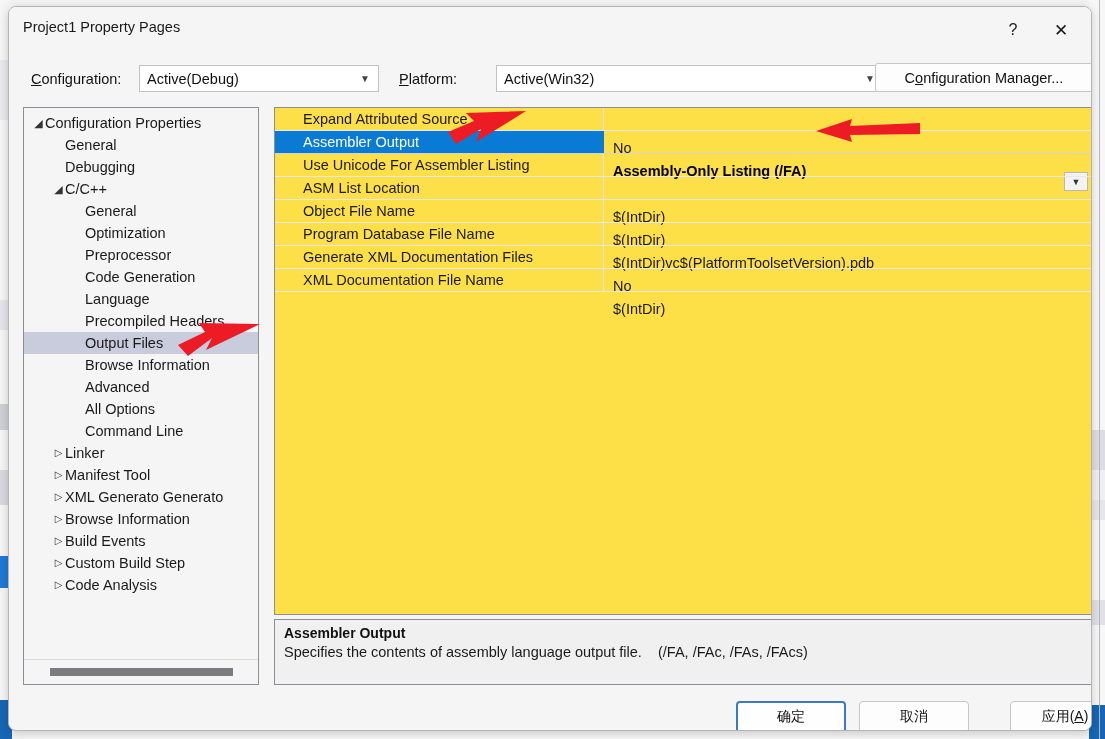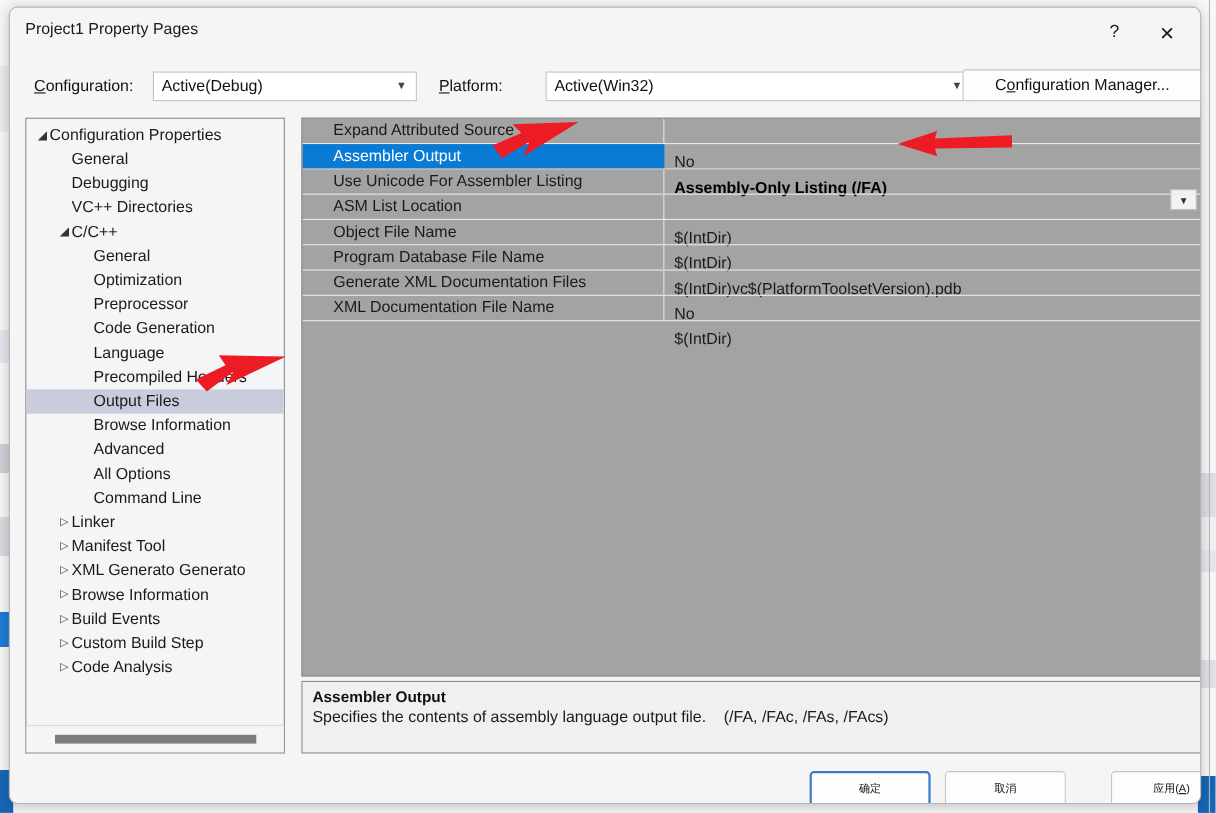--- a/index.html
+++ b/index.html
@@ -213,21 +213,21 @@
     width: 183px; height: 8px;
     background: #7c7c80;
   }
 
   
   #grid-panel {
     position: absolute;
     left: 265px; top: 100px;
     width: 818px;
     height: 508px;
-    background: #a3a3a3;
+    background: #fde047;
     border: 1px solid #8d8d93;
     box-sizing: border-box;
     overflow: hidden;
   }
   .grow {
     position: relative;
     height: 22px;
     display: flex;
     align-items: stretch;
     border-bottom: 1px solid #e9e9ec;
@@ -308,21 +308,21 @@
     position: absolute;
     top: 694px;
     width: 110px; height: 32px;
     background: #fdfdfd;
     border: 1px solid #c6c6ca;
     border-radius: 4px;
     box-sizing: border-box;
     display: flex;
     align-items: center;
     justify-content: center;
-    font-size: 10px;
+    font-size: 14px;
     color: #111;
     cursor: default;
   }
   #ok-btn     { left: 727px; border: 2px solid #3b79c4; background: #fefefe; }
   #cancel-btn { left: 850px; }
   #apply-btn  { left: 973px; margin-left: 28px; }
 
   
   .arrow { position: absolute; pointer-events: none; }
   #arrow-tree { left: 168px; top: 318px; }
@@ -376,25 +376,20 @@
           <span class="tw"></span>
           <span class="tlabel">General</span>
         </div>
         <div class="tnode">
           <span style="width: 28px; flex: 0 0 auto;"></span>
           <span class="tw"></span>
           <span class="tlabel">Debugging</span>
         </div>
         <div class="tnode">
           <span style="width: 28px; flex: 0 0 auto;"></span>
-          <span class="tw"></span>
-          <span class="tlabel">VC++ Directories</span>
-        </div>
-        <div class="tnode">
-          <span style="width: 28px; flex: 0 0 auto;"></span>
           <span class="tw" style="font-size: 11px;">◢</span>
           <span class="tlabel">C/C++</span>
         </div>
         <div class="tnode">
           <span style="width: 48px; flex: 0 0 auto;"></span>
           <span class="tw"></span>
           <span class="tlabel">General</span>
         </div>
         <div class="tnode">
           <span style="width: 48px; flex: 0 0 auto;"></span>

